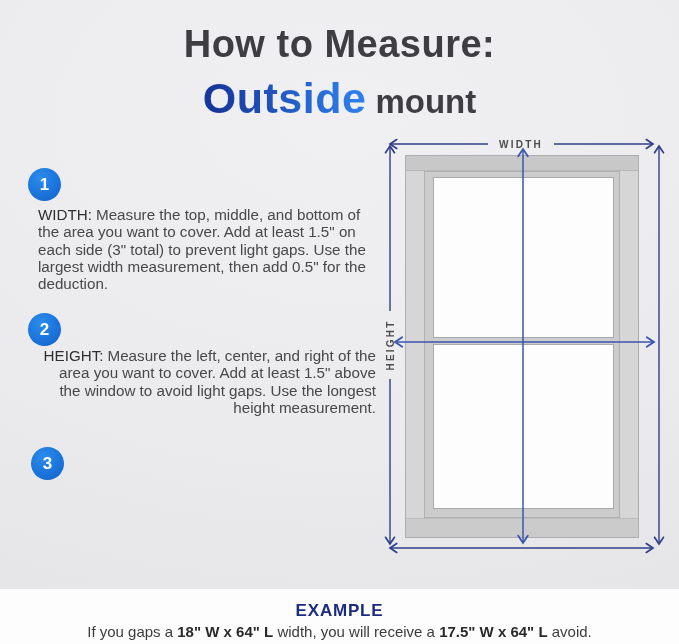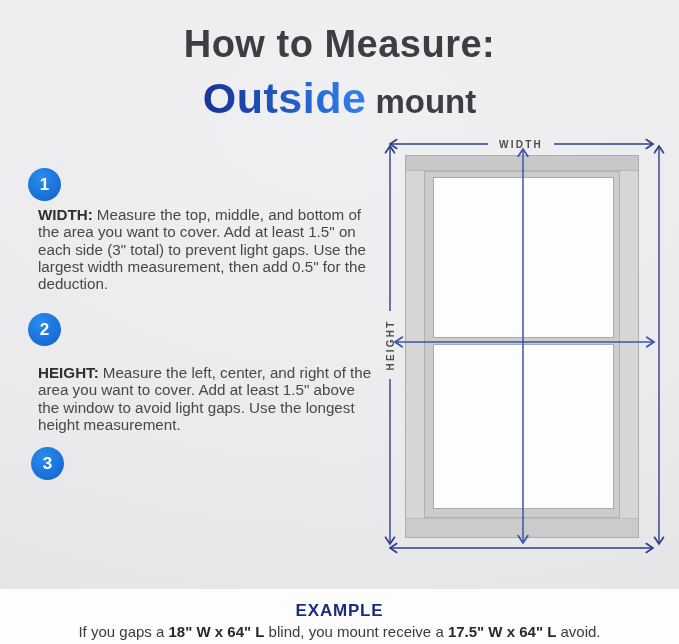--- a/index.html
+++ b/index.html
@@ -27,23 +27,23 @@
     position:absolute; width:33px; height:33px; border-radius:50%;
     background: radial-gradient(circle at 38% 30%, #2b8ceb 0%, #1b74dc 55%, #1460c2 100%);
     color:#fff; font-size:17px; font-weight:700;
     display:flex; align-items:center; justify-content:center;
   }
   .badge-1 { left:28px; top:168px; }
   .badge-2 { left:28px; top:313px; }
   .badge-3 { left:31px; top:447px; }
   .step-text { position:absolute; left:38px; width:338px; font-size:15.2px; line-height:17.3px; color:#48484a; }
   .step-text-1 { top:206px; }
-  .step-text-2 { top:364px; }
+  .step-text-2 { top:347px;text-align:right; }
   .step-text-3 { top:486px; }
-  .step-label { font-weight:700; color:#2f2f32; margin-right:4px; }
+  .step-label { font-weight:400; color:#2f2f32; margin-right:4px; }
 
   
   .win-outer { position:absolute; left:405px; top:155px; width:234px; height:383px;
                background:#d6d6d7; border:1px solid #adadaf; }
   .win-head  { position:absolute; left:0; top:0; width:100%; height:15px;
                background:#c8c8c9; border-bottom:1px solid #b7b7b9; }
   .win-sill  { position:absolute; left:0; bottom:0; width:100%; height:19px;
                background:#cbcbcc; border-top:1px solid #bcbcbe; }
   .win-casing { position:absolute; left:424px; top:171px; width:196px; height:347px;
                background:#cccccd; border:1px solid #b0b0b2; }
@@ -129,17 +129,17 @@
     </g>
 
     <g stroke="#3a55ae" stroke-width="1.5">
       <line x1="17" y1="208" x2="276" y2="208" marker-start="url(#ah-blue)" marker-end="url(#ah-blue)"></line>
     </g>
   </svg>
 
   <div class="example-band">
     <div class="example-heading">EXAMPLE</div>
     <div class="example-line">
-      <span>If you gaps a </span><span class="example-strong">18" W x 64" L</span><span> blind, you mount receive a </span><span class="example-strong">17.5" W x 64" L</span><span> avoid.</span>
+      <span>If you gaps a </span><span class="example-strong">18" W x 64" L</span><span> width, you will receive a </span><span class="example-strong">17.5" W x 64" L</span><span> avoid.</span>
     </div>
   </div>
 
 </div>
 
 </body></html>

